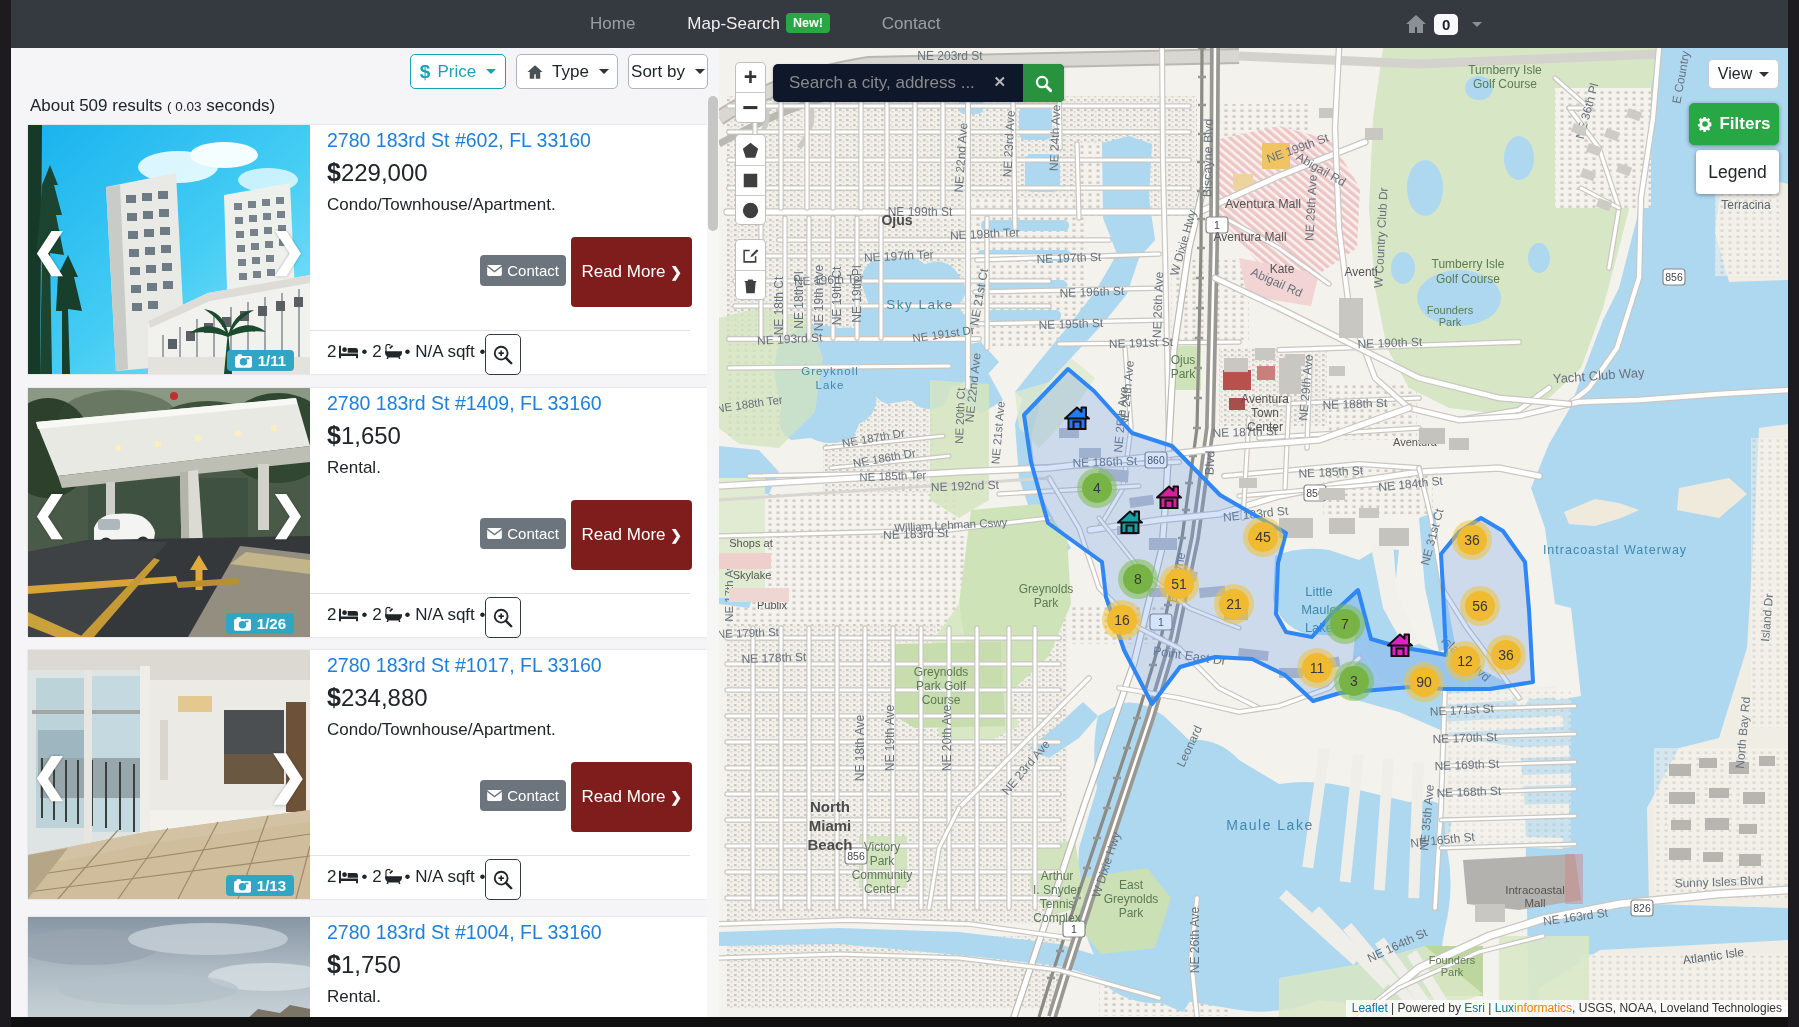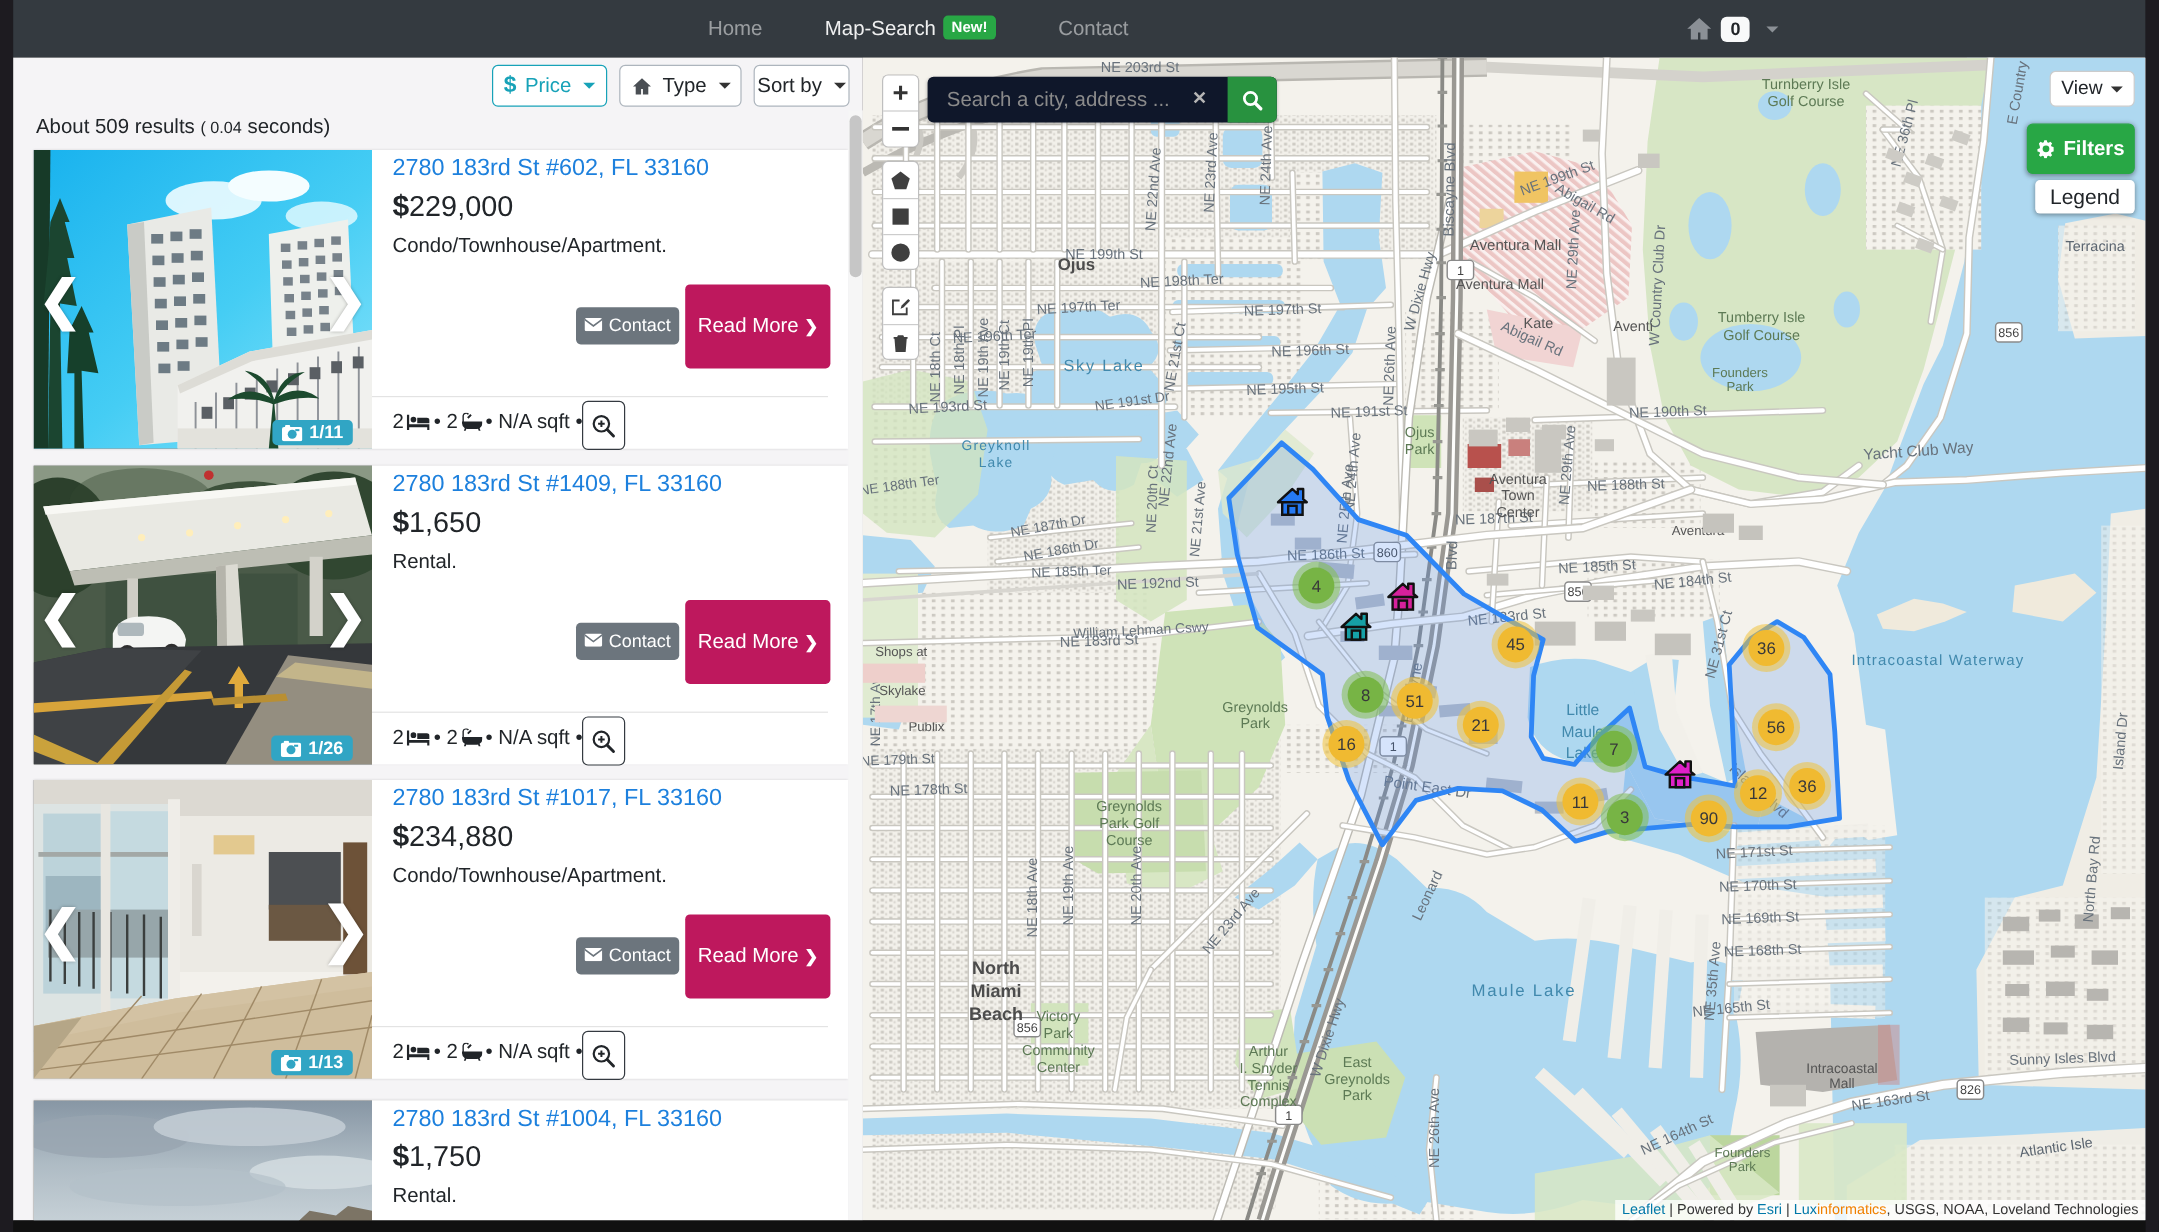--- a/index.html
+++ b/index.html
@@ -32,21 +32,21 @@
 .cimg svg { display:block; }
 .arrow { position:absolute; top:0; bottom:0; width:44px; color:#fff; font-size:44px; font-weight:bold; display:flex; align-items:center; justify-content:center; text-shadow:0 0 3px rgba(0,0,0,.3); }
 .arrow.l { left:0; } .arrow.r { right:0; }
 .photobadge { position:absolute; right:16px; bottom:3px; background:#31a5c4; color:#fff; font-size:15px; font-weight:bold; border-radius:4px; padding:2px 8px; display:flex; align-items:center; gap:6px; }
 .ctitle { position:absolute; left:299px; top:4px; font-size:19.5px; color:#1d80dd;text-align:center; }
 .cprice { position:absolute; left:299px; top:33px; font-size:24px; color:#212529; }
 .cprice b { font-size:25px; }
 .ctype { position:absolute; left:299px; top:70px; font-size:17px; color:#212529; }
 .cbtns { position:absolute; left:0px; top:112px; width:664px; text-align:right; }
 .btn-contact { display:inline-block; background:#6c757d; color:#fff; font-size:15px; border-radius:4px; padding:7px 7.5px; margin-right:5px; vertical-align:1px;}
-.btn-read { display:inline-block; background:#be185d; color:#fff; font-size:17px; border-radius:4px; padding:25px 10px; }
+.btn-read { display:inline-block; background:#7f1d1d; color:#fff; font-size:17px; border-radius:4px; padding:25px 10px; }
 .cfooter { position:absolute; left:282px; top:205px; width:380px; height:44px; border-top:1px solid #e3e3e3; }
 .cfoot-line { position:absolute; left:17px; top:11px; font-size:17px; color:#212529; display:flex; align-items:center; gap:3px;}
 .zoombtn { position:absolute; left:175px; top:3px; width:36px; height:41px; border:1px solid #343a40; border-radius:5px; background:#fff; display:flex; align-items:center; justify-content:center; }
 
 #map { position:absolute; left:719px; top:48px; width:1069px; height:969px; background:#f7f6f1; overflow:hidden; }
 #map svg.base { position:absolute; left:0; top:0; }
 
 .lbox { position:absolute; background:#fff; border:1px solid rgba(0,0,0,.25); border-radius:5px; }
 #zoomctl { left:16px; top:14px; width:31px; height:61px; }
 #zoomctl .zb { width:29px; height:30px; display:flex; align-items:center; justify-content:center; font-size:23px; font-weight:bold; color:#333; }
@@ -57,21 +57,21 @@
 #searchbtn { position:absolute; right:0; top:0; width:41px; height:38px; background:#28923f; border-radius:0 5px 5px 0; display:flex; align-items:center; justify-content:center; }
 #drawctl { left:16px; top:86px; width:31px; height:91px; }
 #drawctl .db { width:29px; height:30px; display:flex; align-items:center; justify-content:center; }
 #drawctl .db + .db { border-top:1px solid #ccc; }
 #editctl { left:16px; top:191px; width:31px; height:61px; }
 #editctl .db { width:29px; height:30px; display:flex; align-items:center; justify-content:center; }
 #editctl .db + .db { border-top:1px solid #ccc; }
 #viewbtn { position:absolute; left:989px; top:11px; width:71px; height:30px; background:#fff; border:1px solid #ccc; border-radius:5px; font-size:16px; color:#212529; display:flex; align-items:center; justify-content:center; gap:7px;}
 #viewbtn .caret { width:0; height:0; border-left:5px solid transparent; border-right:5px solid transparent; border-top:5px solid #333; }
 #filtersbtn { position:absolute; left:970px; top:55px; width:90px; height:42px; background:#28a745; border:1px solid #28a745; border-radius:5px; color:#fff; font-size:17px; font-weight:bold; display:flex; align-items:center; justify-content:center; gap:6px; box-shadow:0 1px 4px rgba(0,0,0,.4); }
-#legendbtn { position:absolute; left:977px; top:102px; width:83px; height:28px; background:#fff; border-radius:4px; font-size:17.5px; color:#212529; display:flex; align-items:center; justify-content:center; box-shadow:0 1px 4px rgba(0,0,0,.4);}
+#legendbtn { position:absolute; left:977px; top:102px; width:83px; height:44px; background:#fff; border-radius:4px; font-size:17.5px; color:#212529; display:flex; align-items:center; justify-content:center; box-shadow:0 1px 4px rgba(0,0,0,.4);}
 #attrib { position:absolute; right:0; bottom:0; height:17px; background:rgba(255,255,255,.75); font-size:12px; color:#333; padding:1px 6px 0 6px; }
 #attrib a { color:#0078a8; text-decoration:none; }
 #attrib .lx { color:#f08000; }
 
 #bstrip { position:absolute; left:11px; top:1017px; width:1788px; height:10px; background:#111; }
 #rstrip { position:absolute; left:1788px; top:0; width:11px; height:1027px; background:#1d1b20; }
 .clusty { position:absolute; width:40px; height:40px; border-radius:50%; background:rgba(240,194,60,.55); }
 .clusty i { position:absolute; left:5px; top:5px; width:30px; height:30px; border-radius:50%; background:#f0ba31; font-style:normal; display:flex; align-items:center; justify-content:center; font-size:14px; color:#38383a; }
 .clustg { position:absolute; width:40px; height:40px; border-radius:50%; background:rgba(130,190,80,.55); }
 .clustg i { position:absolute; left:5px; top:5px; width:30px; height:30px; border-radius:50%; background:#77b445; font-style:normal; display:flex; align-items:center; justify-content:center; font-size:14px; color:#38383a; }
@@ -95,21 +95,21 @@
   </div>
 
   <div id="left">
     <div id="filterrow">
       <div class="fbtn" id="btnPrice"><span style="font-weight:bold;font-size:19px;">$</span>Price<span class="caret"></span></div>
       <div class="fbtn" id="btnType"><svg width="20" height="18" viewBox="0 0 24 24">
             <path fill="#4a4f54" d="M12 3 2 12h3v9h6v-6h2v6h6v-9h3z"></path>
           </svg>Type<span class="caret"></span></div>
       <div class="fbtn" id="btnSort">Sort by<span class="caret"></span></div>
     </div>
-    <div id="results">About 509 results <small>( 0.04</small> seconds)</div>
+    <div id="results">About 509 results <small>( 0.03</small> seconds)</div>
 
     <div class="card" style="top:77px; height:249px;">
       <div class="cimg">
         <svg width="282" height="249" viewBox="0 0 282 249">
           <defs>
             <linearGradient id="sky1" x1="0" y1="0" x2="1" y2="1">
               <stop offset="0" stop-color="#18b2ee"></stop>
                 <stop offset="0.55" stop-color="#45cdf4"></stop>
                 <stop offset="1" stop-color="#8ae4fb"></stop>
             </linearGradient>

